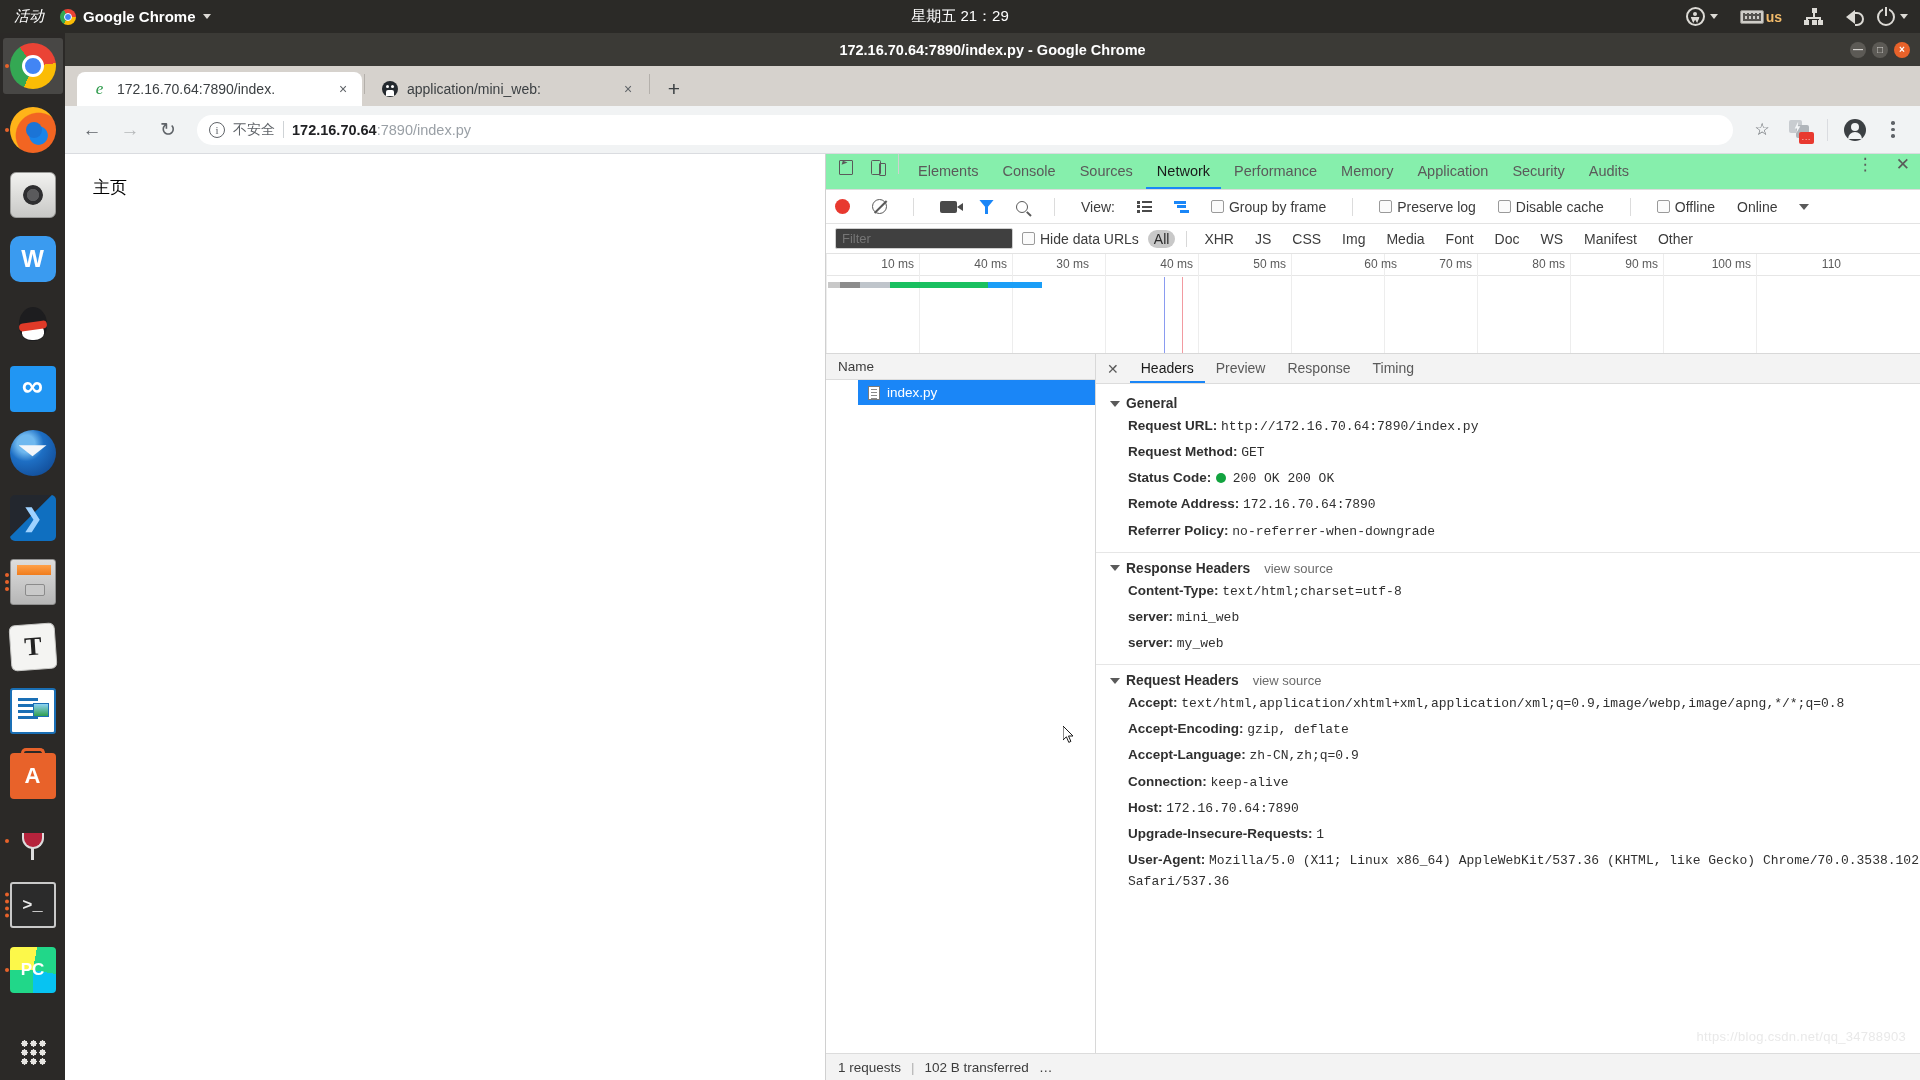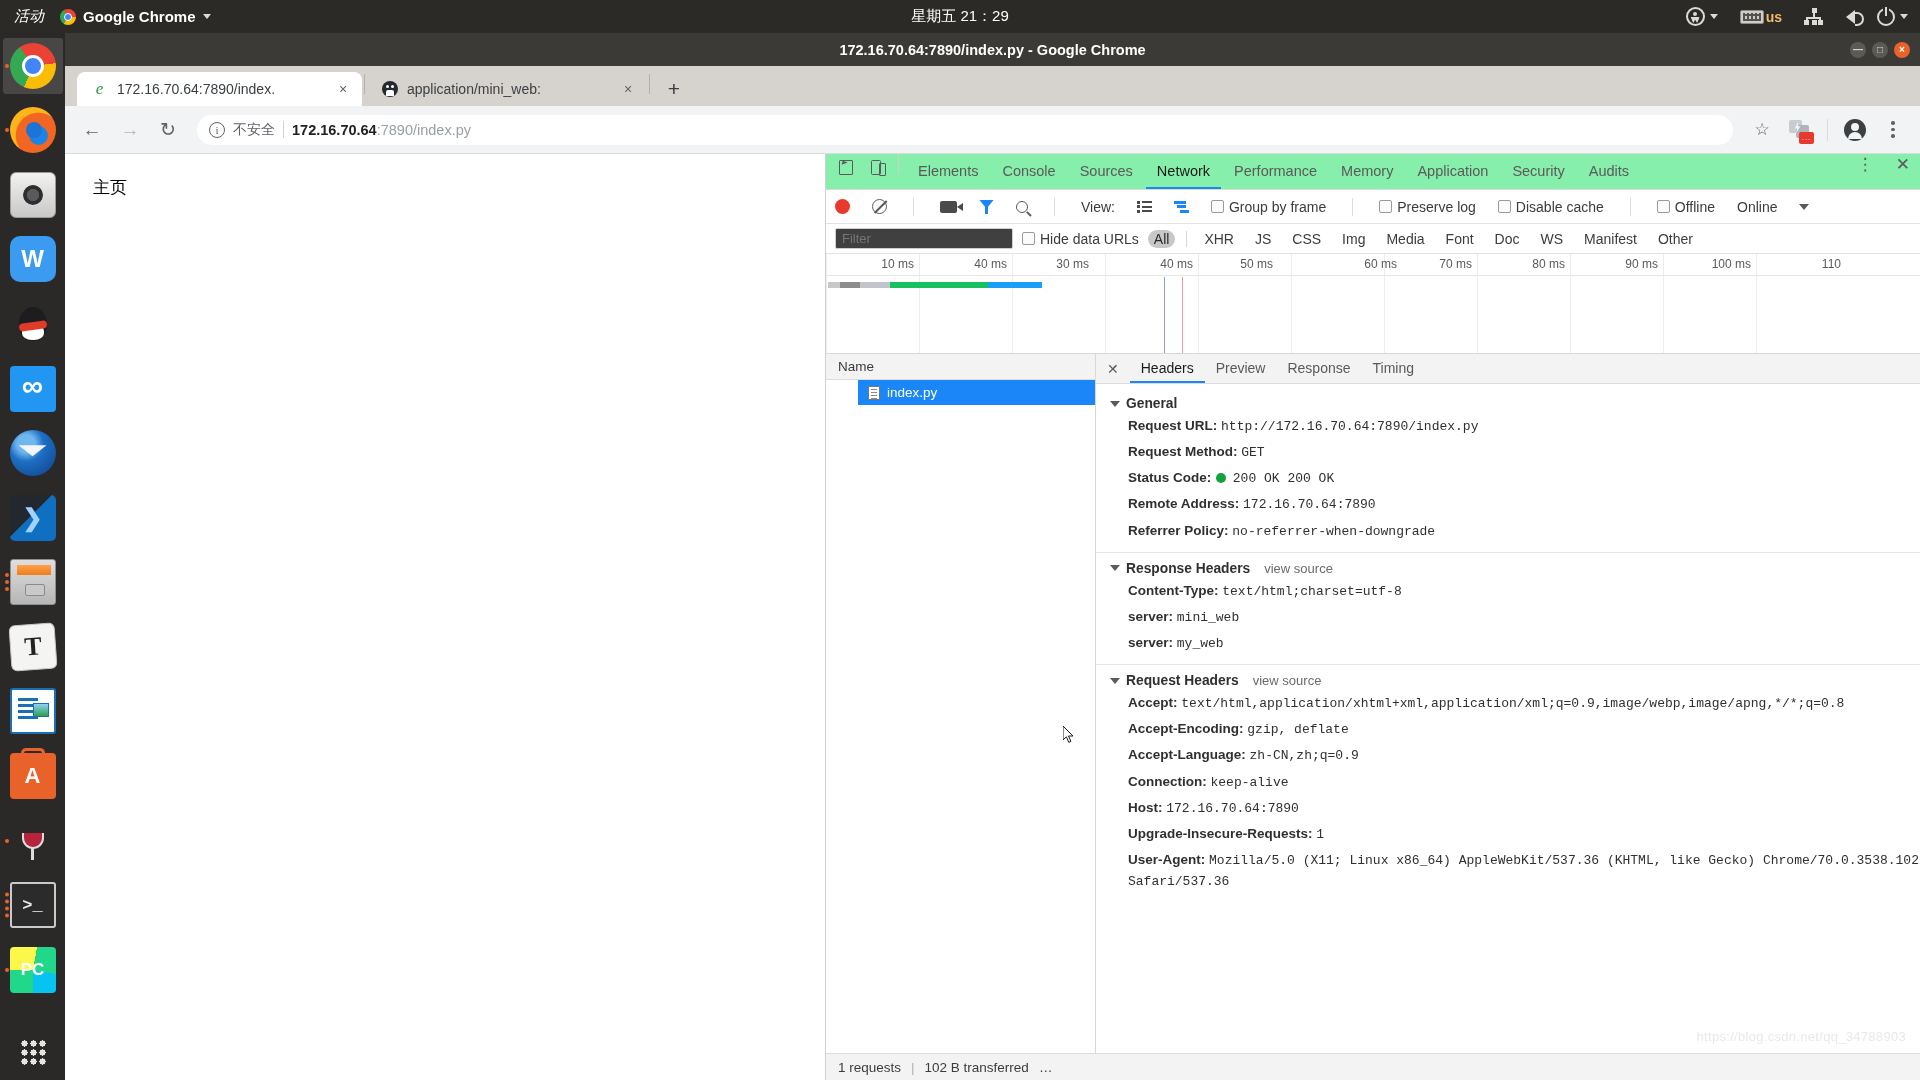--- a/index.html
+++ b/index.html
@@ -675,21 +675,21 @@
         <div class="ov-tick" style="left:558px"></div>
         <div class="ov-tick" style="left:651px"></div>
         <div class="ov-tick" style="left:744px"></div>
         <div class="ov-tick" style="left:837px"></div>
         <div class="ov-tick" style="left:930px"></div>
 
         <div class="ov-tlab" style="left:93px">10 ms</div>
         <div class="ov-tlab" style="left:186px">40 ms</div>
         <div class="ov-tlab" style="left:268px">30 ms</div>
         <div class="ov-tlab" style="left:372px">40 ms</div>
-        <div class="ov-tlab" style="left:452px">50 ms</div>
+        <div class="ov-tlab" style="left:465px">50 ms</div>
         <div class="ov-tlab" style="left:576px">60 ms</div>
         <div class="ov-tlab" style="left:651px">70 ms</div>
         <div class="ov-tlab" style="left:744px">80 ms</div>
         <div class="ov-tlab" style="left:837px">90 ms</div>
         <div class="ov-tlab" style="left:930px">100 ms</div>
         <div class="ov-tlab" style="left:1020px">110</div>
 
         <div id="ov-bar" style="left:2px">
           <span style="width:12px;background:#c8c8c8"></span>
           <span style="width:20px;background:#8c8c8c"></span>

